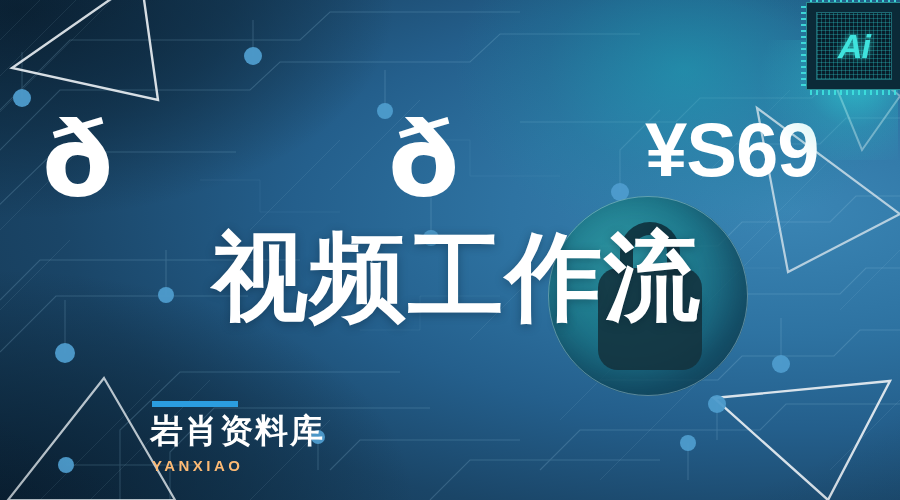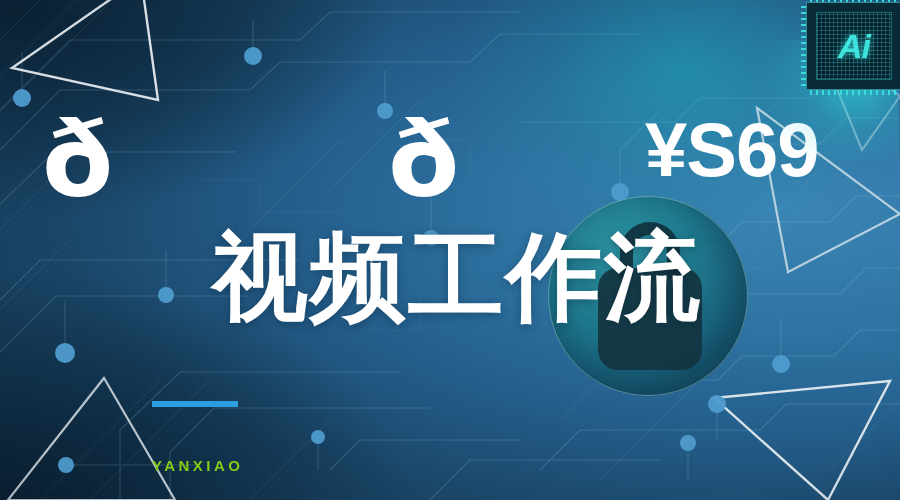--- a/index.html
+++ b/index.html
@@ -139,21 +139,21 @@
     font-weight: 700;
     font-size: 33px;
     letter-spacing: 2px;
     line-height: 1.25;
     white-space: nowrap;
     font-family: "DejaVu Sans", "Liberation Sans", sans-serif;
   }
   .brand-en {
     position: absolute;
     left: 152px; top: 457px;
-    color: #84cc16;
+    color: #fdba74;
     font-weight: 700;
     font-size: 15px;
     letter-spacing: 3.5px;
     white-space: nowrap;
   }
 
   
   .chip {
     position: absolute;
     left: 806px; top: 2px;
@@ -317,20 +317,21 @@
   <div class="bg-vignette"></div>
 
   <div class="glyph-a">ð</div>
   <div class="glyph-b">ð</div>
 
   <div class="price">¥S69</div>
 
   <div class="headline">视频工作流</div>
 
   <div class="brand-bar"></div>
+  <div class="brand-cn">岩肖资料库</div>
   <div class="brand-en">YANXIAO</div>
 
   <div class="chip">
     <div class="chip-glow"></div>
     <div class="chip-pins top"></div>
     <div class="chip-pins bottom"></div>
     <div class="chip-pins side"></div>
     <div class="chip-frame">
       <div class="chip-core">
         <div class="chip-grid"></div>

